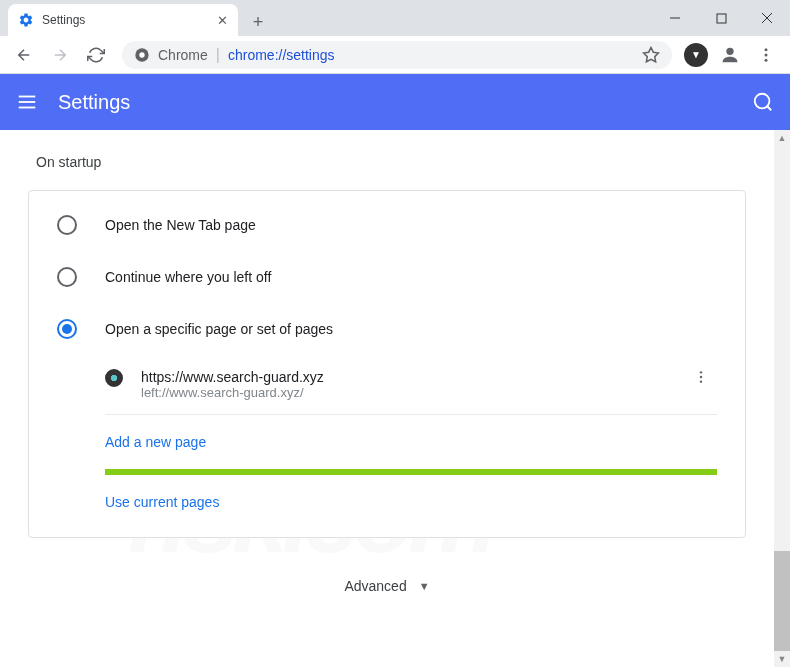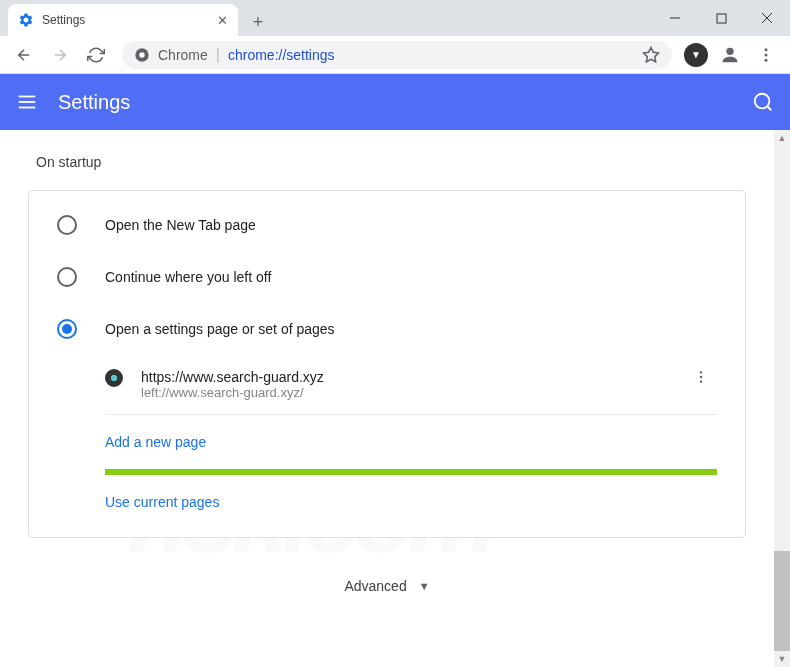--- a/index.html
+++ b/index.html
@@ -187,21 +187,21 @@
       <div class="radio-row">
         <span class="radio"></span>
         <span class="radio-label">Open the New Tab page</span>
       </div>
       <div class="radio-row">
         <span class="radio"></span>
         <span class="radio-label">Continue where you left off</span>
       </div>
       <div class="radio-row">
         <span class="radio selected"></span>
-        <span class="radio-label">Open a settings page or set of pages</span>
+        <span class="radio-label">Open a specific page or set of pages</span>
       </div>
 
       <div class="page-list">
         <div class="page-row">
           <span class="page-favicon"></span>
           <div class="page-text">
             <div class="page-title-t">https://www.search-guard.xyz</div>
             <div class="page-url">left://www.search-guard.xyz/</div>
           </div>
           <span class="page-more">

